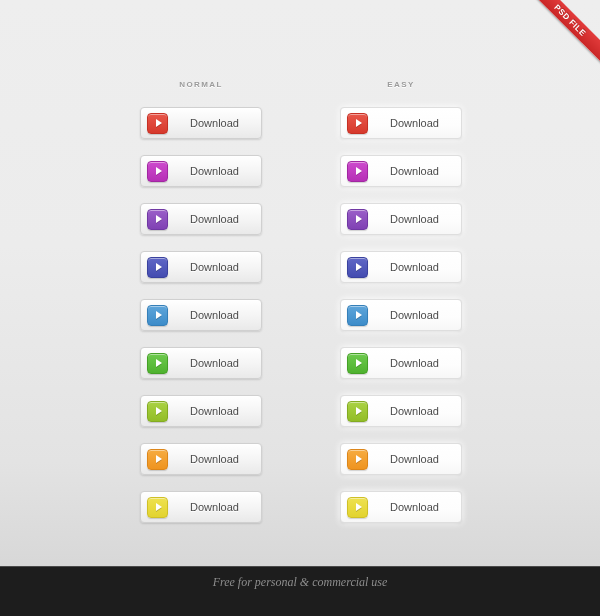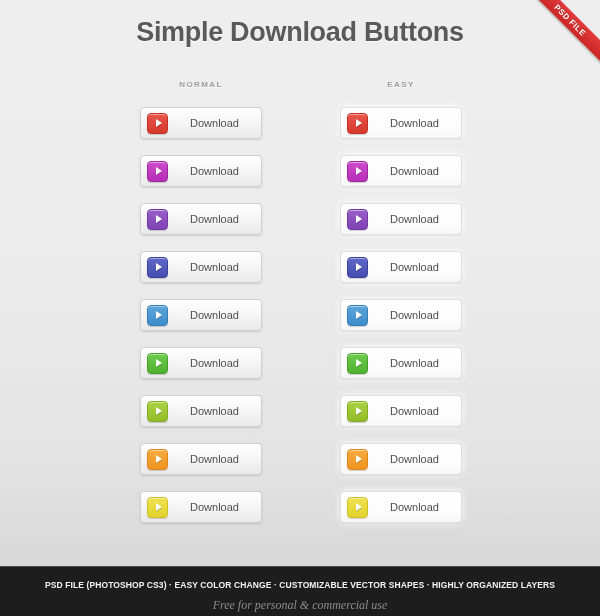--- a/index.html
+++ b/index.html
@@ -158,21 +158,20 @@
 <body>
 
 <div id="page">
 
   <div id="ribbon-wrap">
     <div id="ribbon">
       <span>PSD FILE</span>
     </div>
   </div>
 
-  <div id="title">Simple Download Buttons</div>
 
   <div class="col-head" id="head-normal">NORMAL</div>
   <div class="col-head" id="head-hover">EASY</div>
 
   <div id="rows">
       <div class="row">
         <div class="btn normal">
           <span class="ico" style="background: linear-gradient(rgb(232, 86, 74) 0%, rgb(214, 57, 44) 100%); border: 1px solid rgb(198, 48, 36);">
             <span class="tri"></span>
           </span>
@@ -293,17 +292,16 @@
         <div class="btn hover">
           <span class="ico" style="background: linear-gradient(rgb(238, 225, 80) 0%, rgb(226, 211, 47) 100%); border: 1px solid rgb(207, 192, 38);">
             <span class="tri"></span>
           </span>
           <span class="lbl">Download</span>
         </div>
       </div>
     </div>
 
   <div id="footer">
-    <div id="footer-line1">PSD FILE (PHOTOSHOP CS3) · EASY COLOR CHANGE · CUSTOMIZABLE VECTOR SHAPES · HIGHLY ORGANIZED LAYERS</div>
     <div id="footer-line2">Free for personal &amp; commercial use</div>
   </div>
 
 </div>
 
 </body></html>

